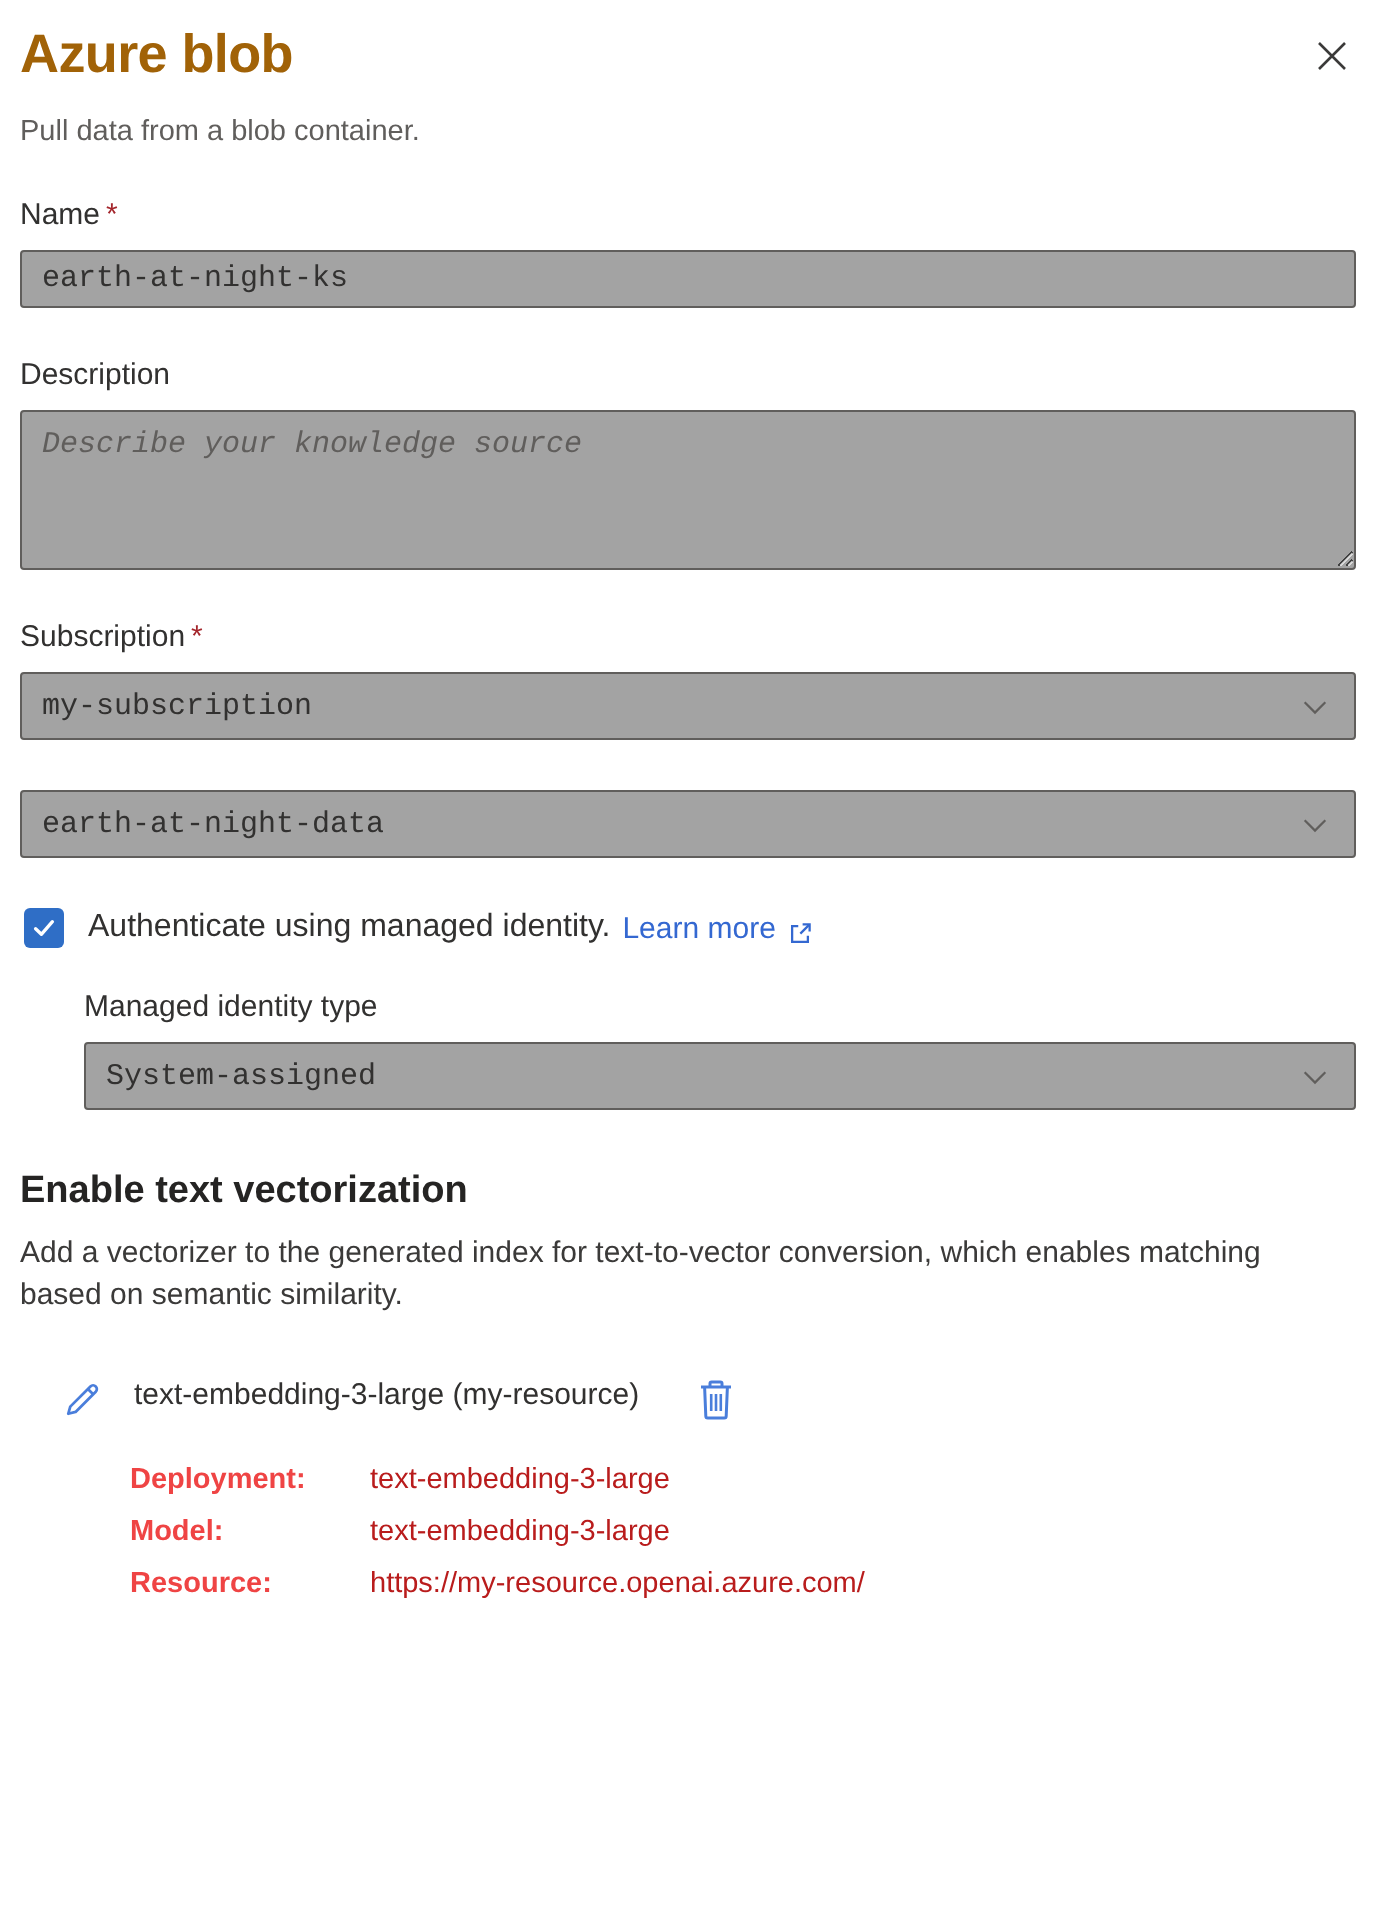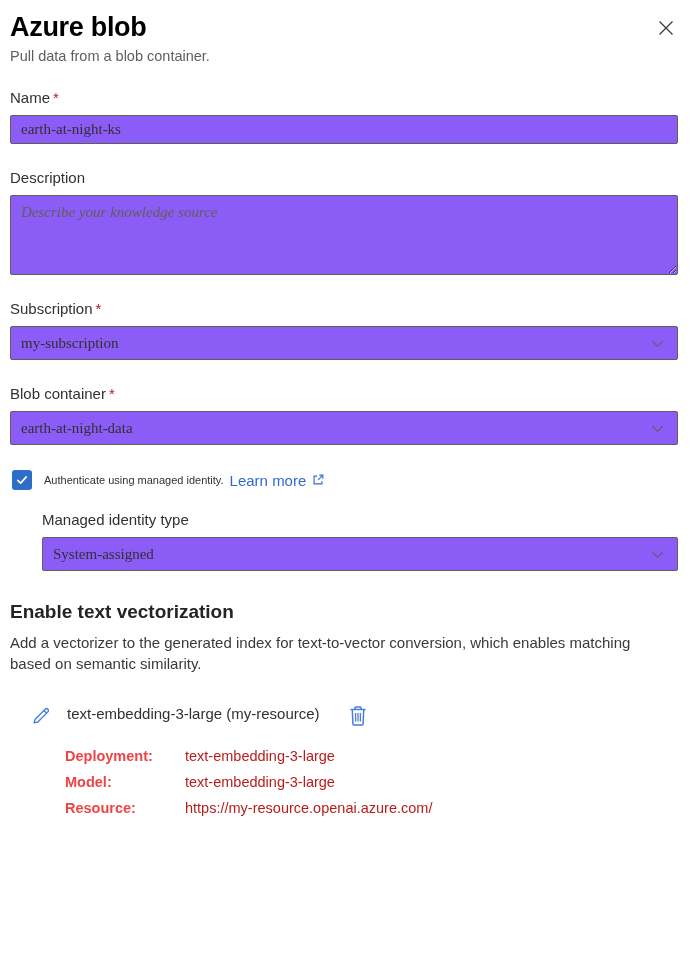--- a/index.html
+++ b/index.html
@@ -8,41 +8,41 @@
     width: 692px; height: 962px;
     font-family: "Liberation Sans", sans-serif;
     color: #323130;
     position: relative;
     overflow: hidden;
   }
   .panel { padding: 8px 14px 0 10px; }
 
   
   .page-title {
-    font-size: 27px; font-weight: 700; color: #000000;
+    font-size: 27px; font-weight: 700; color: #a16207;
     letter-spacing: -0.3px; margin-top: 4px;
   }
-  .page-subtitle { font-size: 14.5px; color: #605e5c; margin-top: 5px; }
+  .page-subtitle { font-size: 14.5px; color: #605e5c; margin-top: 15px; }
   .close-btn {
     position: absolute; top: 16px; right: 14px;
     width: 24px; height: 24px; border: none; background: transparent;
     cursor: pointer; padding: 2px;
   }
   .close-btn svg { display: block; }
 
   
   .field { margin-top: 25px; }
   .field-label { font-size: 15px; color: #323130; margin-bottom: 9px; }
   .required { color: #a4262c; margin-left: 3px; }
   .text-input, .textarea, .select {
     width: 100%;
     border: 1px solid #605e5c;
     border-radius: 2px;
-    background: #8b5cf6;
-    font-family: Liberation Serif, serif;
+    background: #a3a3a3;
+    font-family: Liberation Mono, monospace;
     font-size: 15px;
     color: #323130;
   }
   .text-input { height: 29px; padding: 0 10px; outline: none; }
   .text-input::placeholder, .textarea::placeholder { color: #605e5c; font-style: italic; }
   .textarea { height: 80px; padding: 8px 10px; resize: both; display: block; }
   .select {
     height: 29px; padding: 16px 10px;
     display: flex; align-items: center; justify-content: space-between;
     cursor: pointer;
@@ -50,24 +50,24 @@
   .select .chevron { flex: 0 0 auto; margin-right: 2px; display: flex; }
 
   
   .checkbox-row { margin-top: 25px; display: flex; align-items: center; }
   .checkbox {
     width: 20px; height: 20px; flex: 0 0 auto;
     background: #2f6ec6; border-radius: 3px;
     display: flex; align-items: center; justify-content: center;
     cursor: pointer; margin-left: 2px;
   }
-  .checkbox-label { font-size: 11px; margin-left: 12px; }
+  .checkbox-label { font-size: 16px; margin-left: 12px; }
   .learn-more {
     font-size: 15px; color: #3468d1; text-decoration: none;
-    margin-left: 6px; display: inline-flex; align-items: flex-start; gap: 5px;
+    margin-left: 6px; display: inline-flex; align-items: flex-end; gap: 5px;
     cursor: pointer;
   }
   .learn-more svg { position: relative; top: 1px; }
 
   
   .identity-section { margin-left: 32px; margin-top: 11px; }
   .identity-section .field-label { margin-top: 21px; }
 
   
   .section-title { font-size: 19px; font-weight: 700; color: #252423; margin-top: 30px; }
@@ -122,23 +122,20 @@
       <span class="chevron">
         <svg width="15" height="15" viewBox="0 0 16 16">
             <path d="M2.5 5.5 L8 11 L13.5 5.5" stroke="#605e5c" stroke-width="1.2" fill="none"></path>
           </svg>
       </span>
     </div>
   </div>
 
 
   <div class="field">
-    <div class="field-label">
-      <span>Blob container</span><span class="required">*</span>
-    </div>
     <div class="select">
       <span>earth-at-night-data</span>
       <span class="chevron">
         <svg width="15" height="15" viewBox="0 0 16 16">
             <path d="M2.5 5.5 L8 11 L13.5 5.5" stroke="#605e5c" stroke-width="1.2" fill="none"></path>
           </svg>
       </span>
     </div>
   </div>
 

